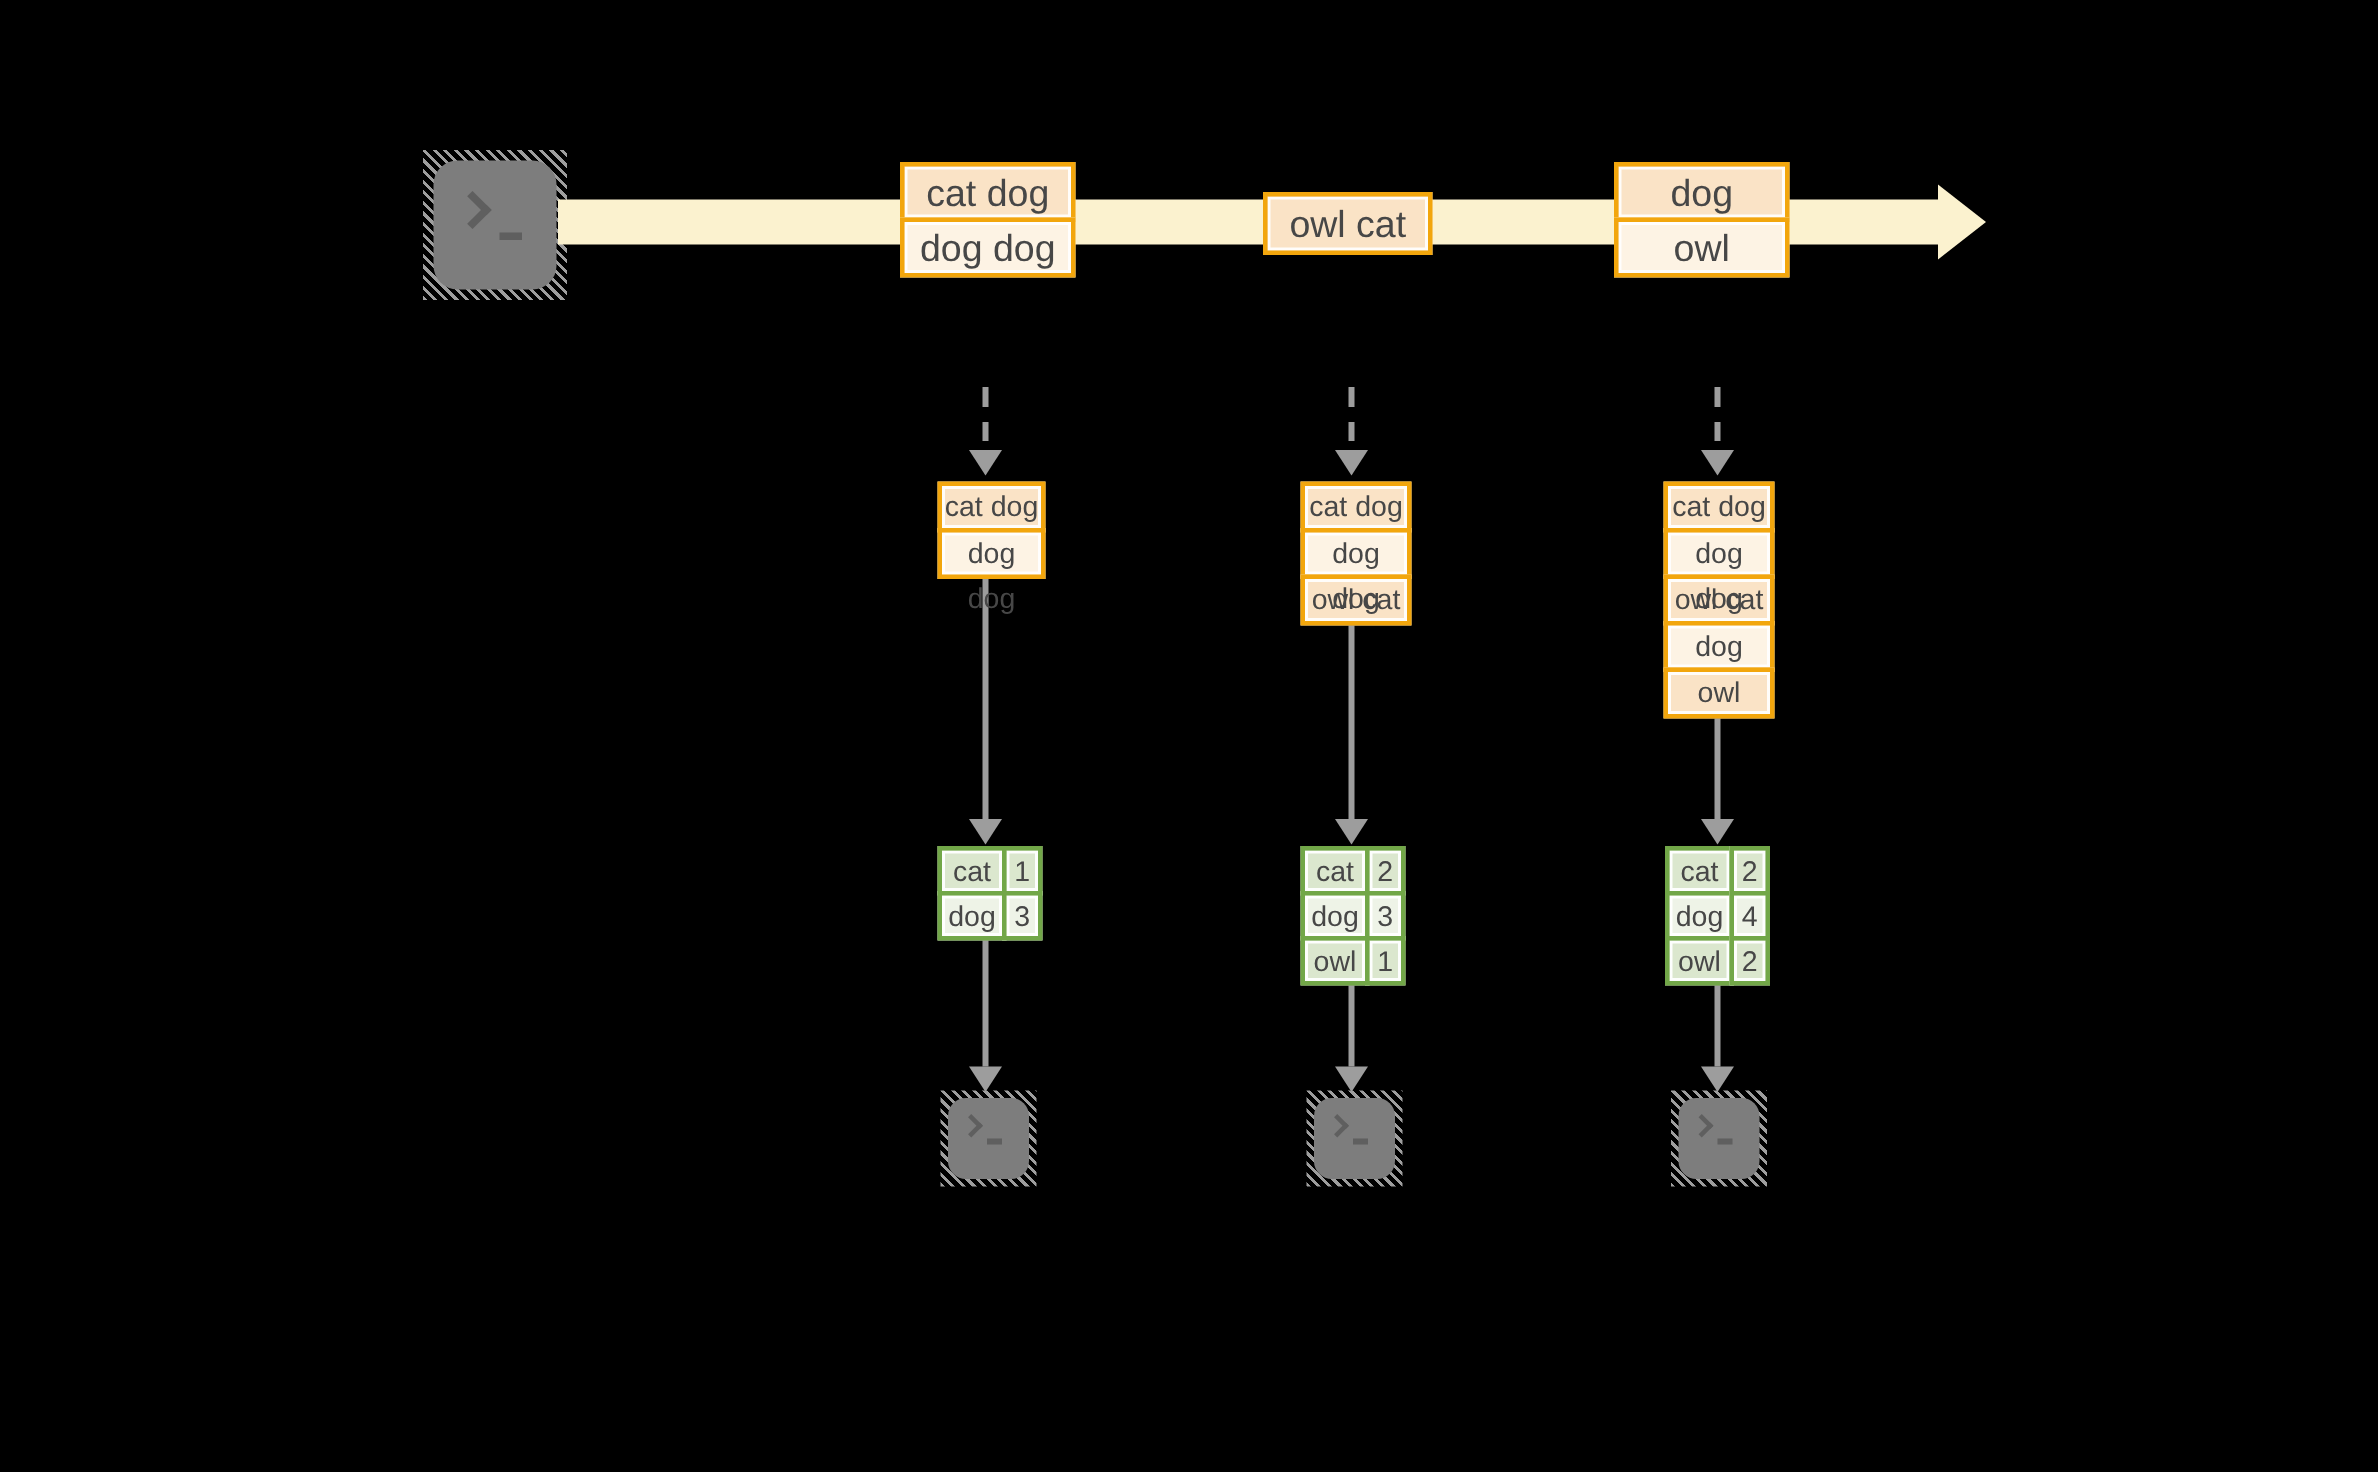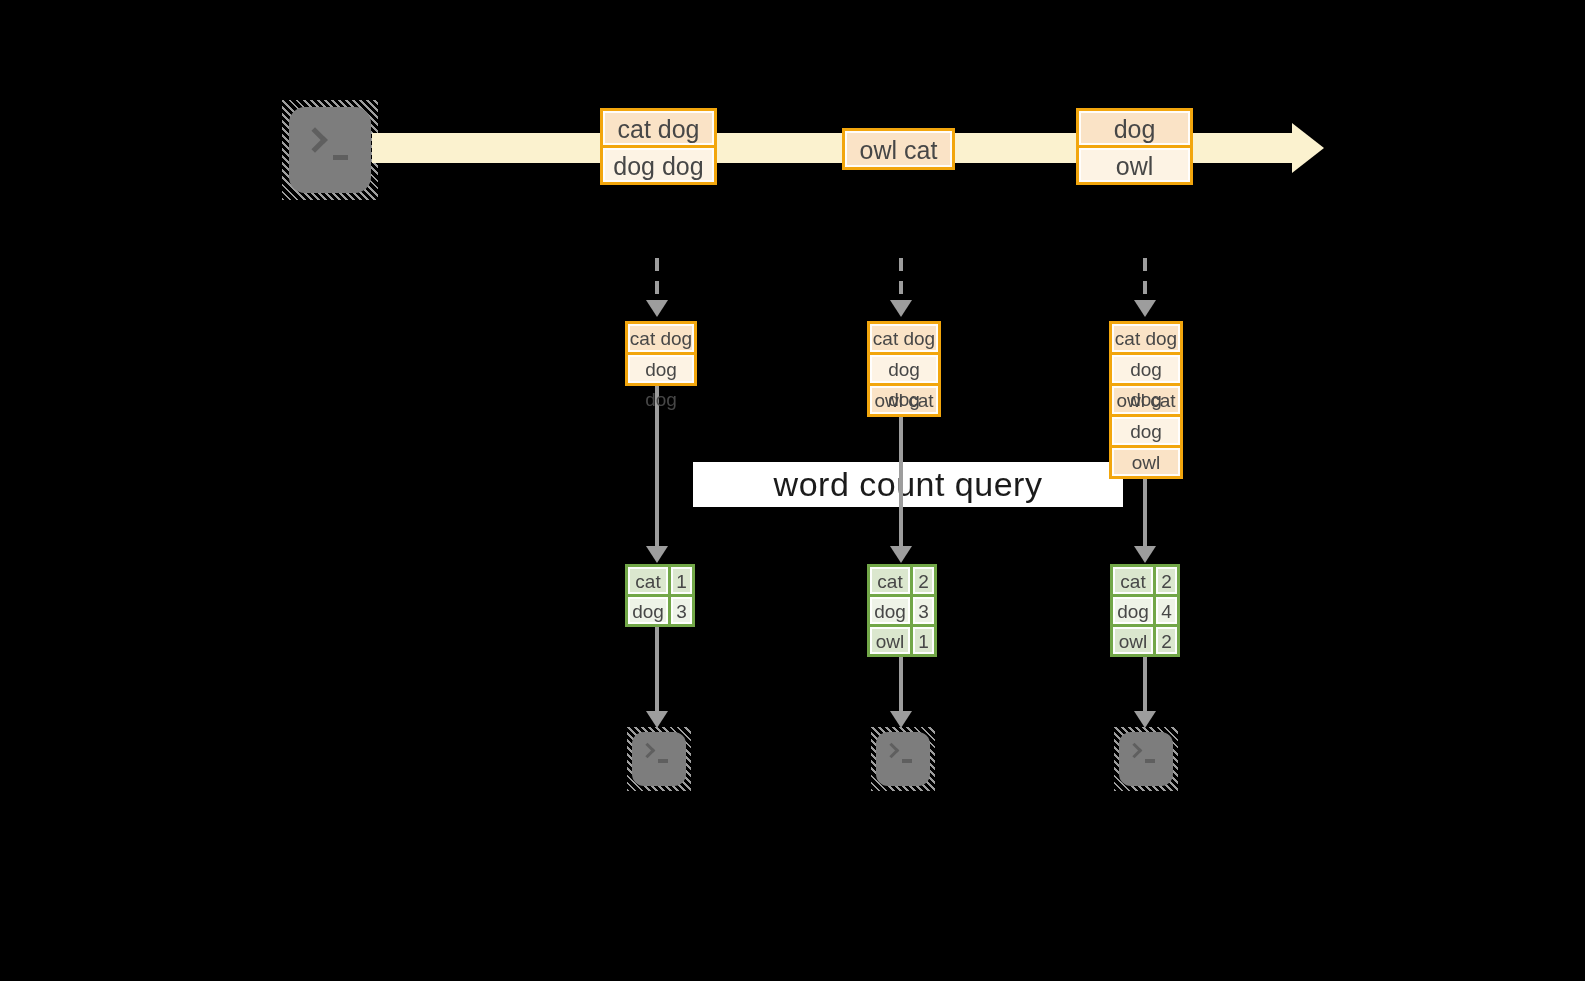--- a/index.html
+++ b/index.html
@@ -124,21 +124,20 @@
     <div class="srow peach">owl cat</div>
   </div>
   <div class="stack" style="left:1109px;top:321px;width:74px;">
     <div class="srow peach">cat dog</div>
     <div class="srow cream">dog dog</div>
     <div class="srow peach">owl cat</div>
     <div class="srow cream">dog</div>
     <div class="srow peach">owl</div>
   </div>
 
-  <div class="qlabel">word count query</div>
 
   <div class="vline" style="left:655px;top:386px;height:160px;"></div>
   <div class="vhead" style="left:646px;top:546px;"></div>
   <div class="vline" style="left:899px;top:417px;height:129px;"></div>
   <div class="vhead" style="left:890px;top:546px;"></div>
   <div class="vline" style="left:1143px;top:479px;height:67px;"></div>
   <div class="vhead" style="left:1134px;top:546px;"></div>
 
   <div class="gtable" style="left:625px;top:564px;">
     <div class="grow">

